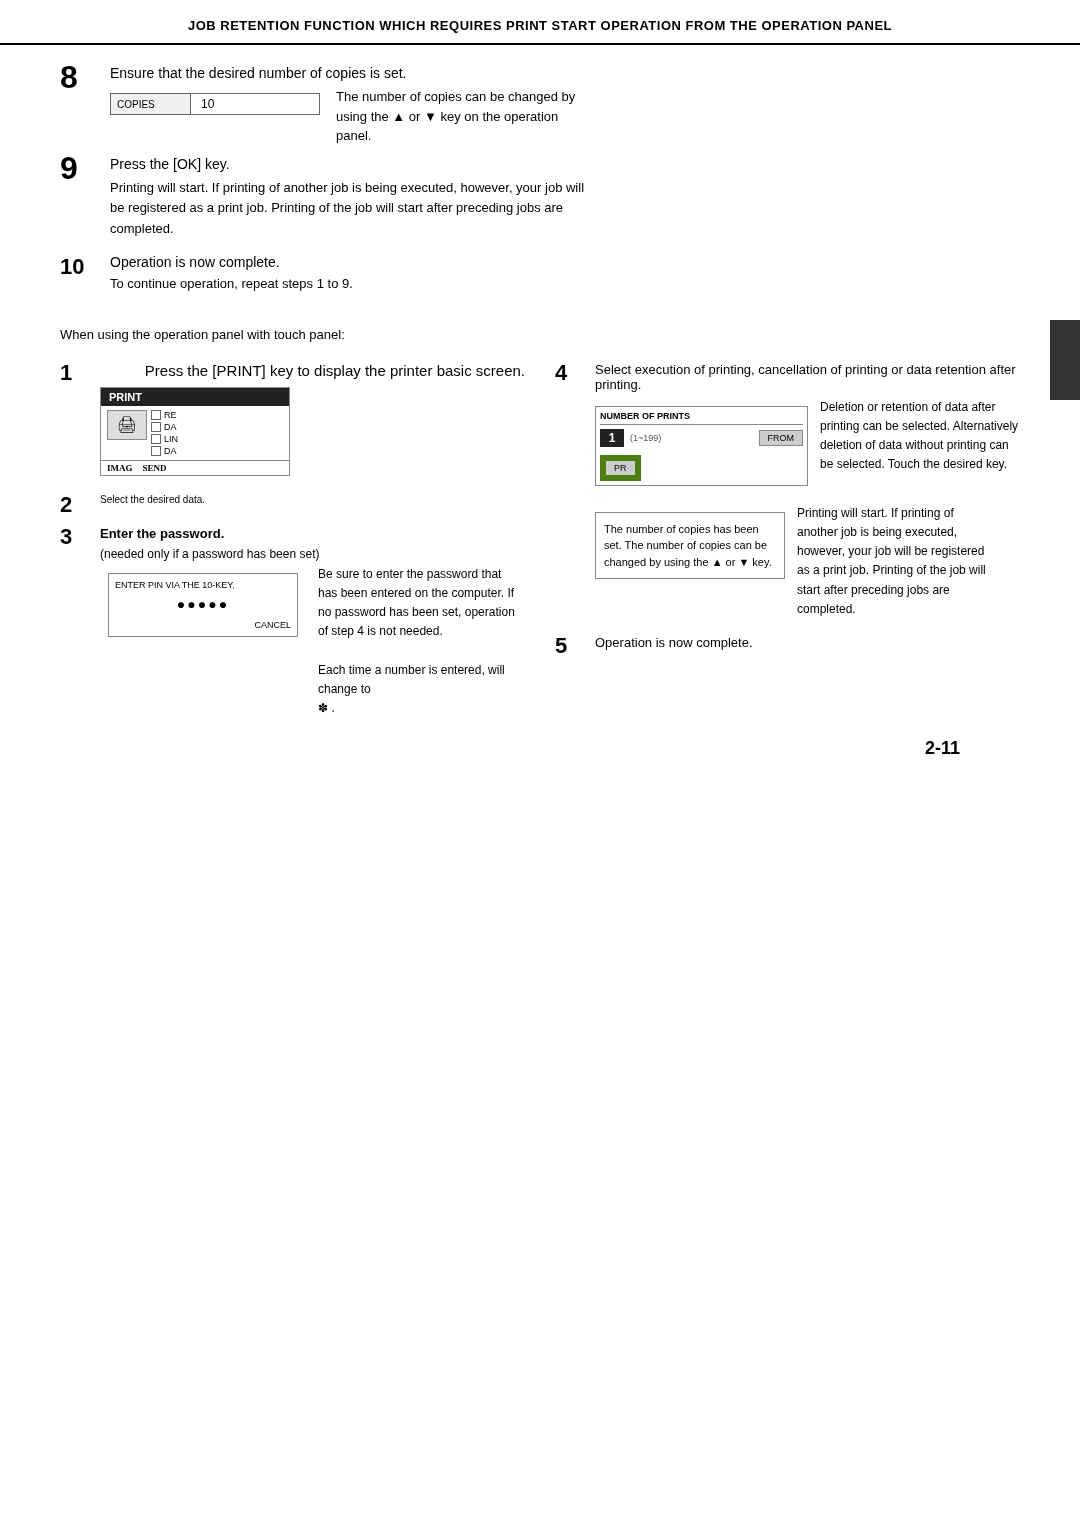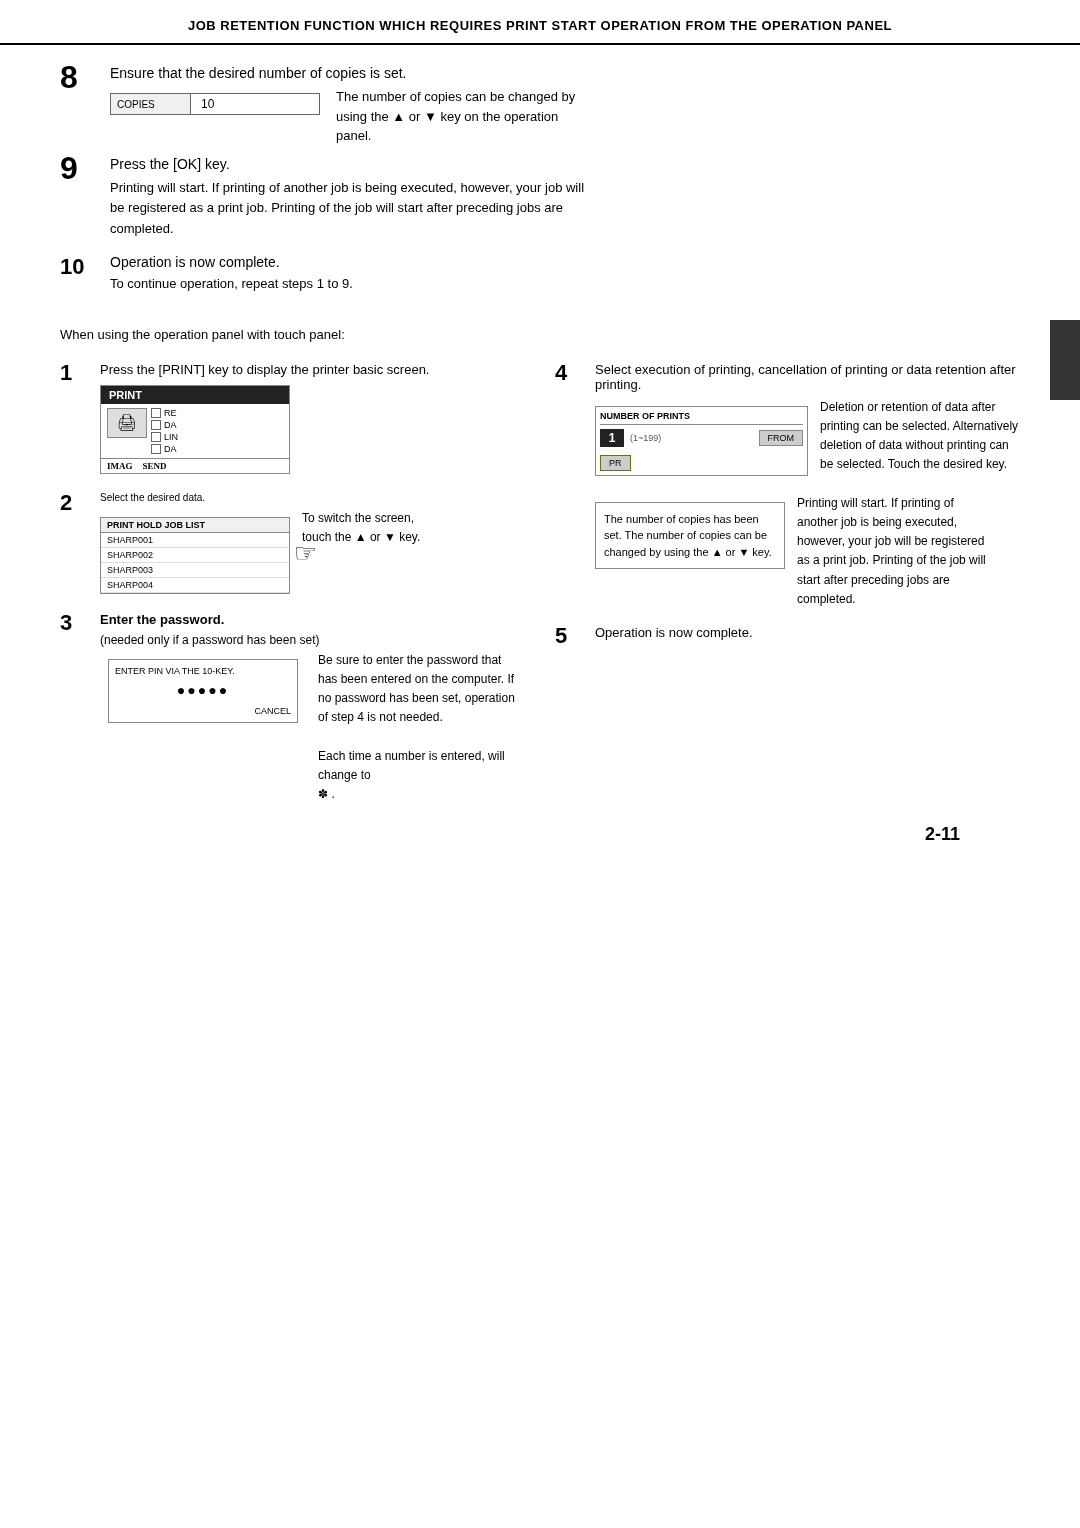--- a/index.html
+++ b/index.html
@@ -252,21 +252,21 @@
       background: #ccc;
       padding: 2px 8px;
       font-size: 9px;
       border: 1px solid #888;
     }
     .prints-pr-btn {
       margin-top: 4px;
       background: #ccc;
       padding: 2px 8px;
       font-size: 9px;
-      border: 1px solid #4d7c0f;
+      border: 6px solid #4d7c0f;
       display: inline-block;
     }
 
     
     .copies-set-box {
       border: 1px solid #888;
       width: 190px;
       padding: 8px;
       margin: 8px 0;
       font-size: 11px;
@@ -343,21 +343,21 @@
     <div style="margin-top:30px;">
       <p style="font-size:13px; margin-bottom:12px;">When using the operation panel with touch panel:</p>
 
       <div class="two-col">
 
         <div class="col-left">
 
           <div class="step-row" style="margin-bottom:10px; align-items:flex-start;">
             <div class="step-num-small">1</div>
             <div class="step-content">
-              <p style="font-size:13px;">Press the [PRINT] key to display the printer basic screen.</p>
+              <p style="font-size:15px;text-align:right;">Press the [PRINT] key to display the printer basic screen.</p>
 
               <div class="screen-mockup">
                 <div class="screen-title-bar">
                   <span>PRINT</span>
                 </div>
                 <div class="screen-body">
                   <div class="screen-left-panel">
                     <div class="printer-icon">🖨</div>
                   </div>
                   <div class="screen-right-options">
@@ -384,32 +384,20 @@
                   <span class="imag-send-label">SEND</span>
                 </div>
               </div>
             </div>
           </div>
 
           <div class="step-row" style="margin-bottom:10px; align-items:flex-start;">
             <div class="step-num-small">2</div>
             <div class="step-content">
               <p style="font-size:10px;">Select the desired data.</p>
-              <div style="display:flex; gap:12px; align-items:flex-start; position:relative;">
-                <div class="job-list-mockup">
-                  <div class="job-list-header">PRINT HOLD JOB LIST</div>
-                  <div class="job-list-item">SHARP001</div>
-                  <div class="job-list-item">SHARP002</div>
-                  <div class="job-list-item">SHARP003</div>
-                  <div class="job-list-item">SHARP004</div>
-
-                  <div style="position:absolute; right:-28px; top:20px; font-size:26px;">☞</div>
-                </div>
-                <div style="font-size:12px; line-height:1.6; max-width:130px;">To switch the screen, touch the ▲ or ▼ key.</div>
-              </div>
             </div>
           </div>
 
           <div class="step-row" style="margin-bottom:10px; align-items:flex-start;">
             <div class="step-num-small">3</div>
             <div class="step-content">
               <p style="font-size:13px; font-weight:bold;">Enter the password.</p>
               <p style="font-size:12px; margin-bottom:4px;">(needed only if a password has been set)</p>
               <div style="display:flex; gap:12px; align-items:flex-start;">
 

